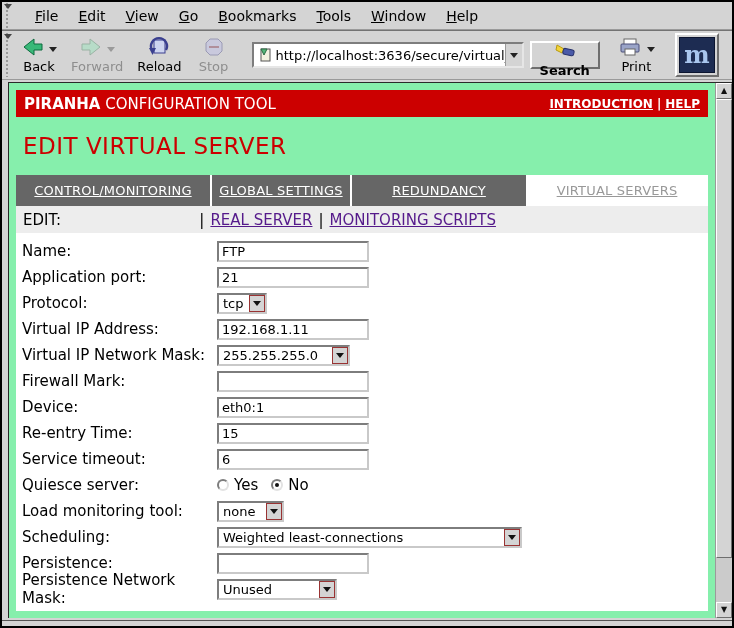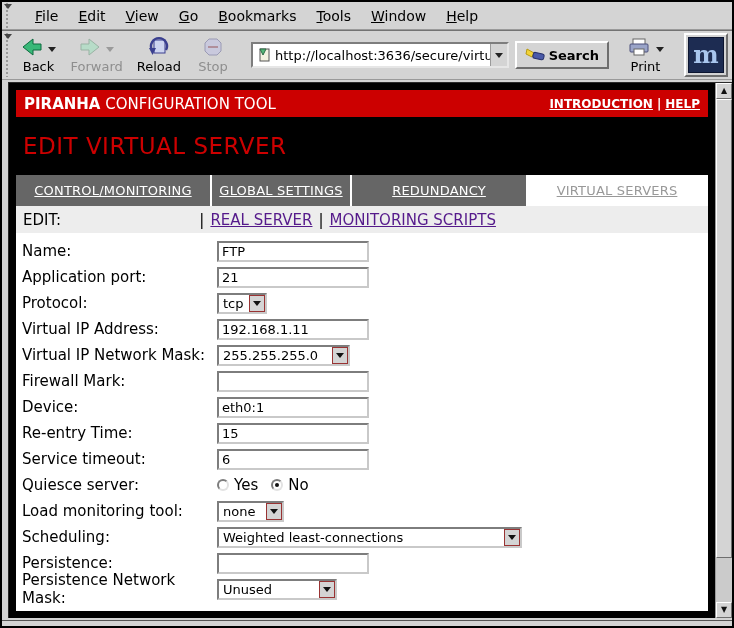--- a/index.html
+++ b/index.html
@@ -71,40 +71,41 @@
   .url-drop .tri {
     width:0; height:0; border-left:4px solid transparent; border-right:4px solid transparent;
     border-top:5px solid #222;
   }
 
   .searchbtn {
     display:flex; align-items:center; gap:4px; height:28px; padding:0 8px;
     background:#d4d4d4; border:2px solid; border-color:#fff #6e6e6e #6e6e6e #fff;
     font-size:13px; font-weight:bold; color:#000; cursor:pointer; margin-right:14px;
     font-family:"DejaVu Sans", sans-serif;
+    flex-direction:column;
   }
 
   .logo {
     margin-left:10px; width:44px; height:44px; flex:none;
     background:#d4d4d4; border:2px solid; border-color:#fff #6e6e6e #6e6e6e #fff;
     display:flex; align-items:center; justify-content:center; cursor:pointer;
   }
   .logo-inner {
     width:36px; height:36px; background:#1d2c52; border:1px solid #0c1530;
     display:flex; align-items:center; justify-content:center;
     color:#a9c6ee; font-weight:bold; font-size:24px; line-height:1;
     font-family:"DejaVu Serif", serif;
   }
 
   
   .content {
     position:absolute; left:6px; right:0; top:80px; bottom:8px;
     display:flex; border-top:1px solid #2a2a2a; border-left:1px solid #2a2a2a;
   }
-  .page-viewport { flex:1; background:#000000; overflow:hidden; }
+  .page-viewport { flex:1; background:#86efac; overflow:hidden; }
   .page-inner { padding:7px; height:100%; display:flex; flex-direction:column; }
 
   .brand-band {
     height:27px; background:#cc0000; color:#fff; display:flex; align-items:center;
     padding:0 8px; flex:none;
   }
   .brand-title { font-size:15px; }
   .brand-title b { font-weight:bold; }
   .brand-links { margin-left:auto; font-size:12px; font-weight:bold; }
   .brand-links a { color:#fff; text-decoration:underline; cursor:pointer; }

